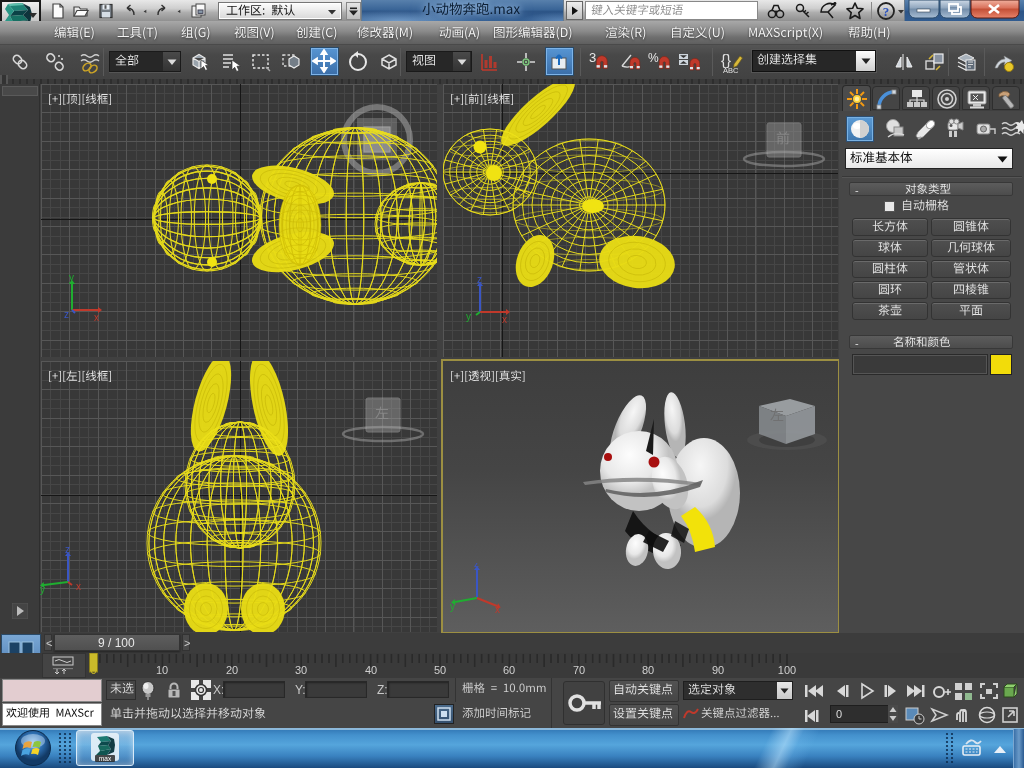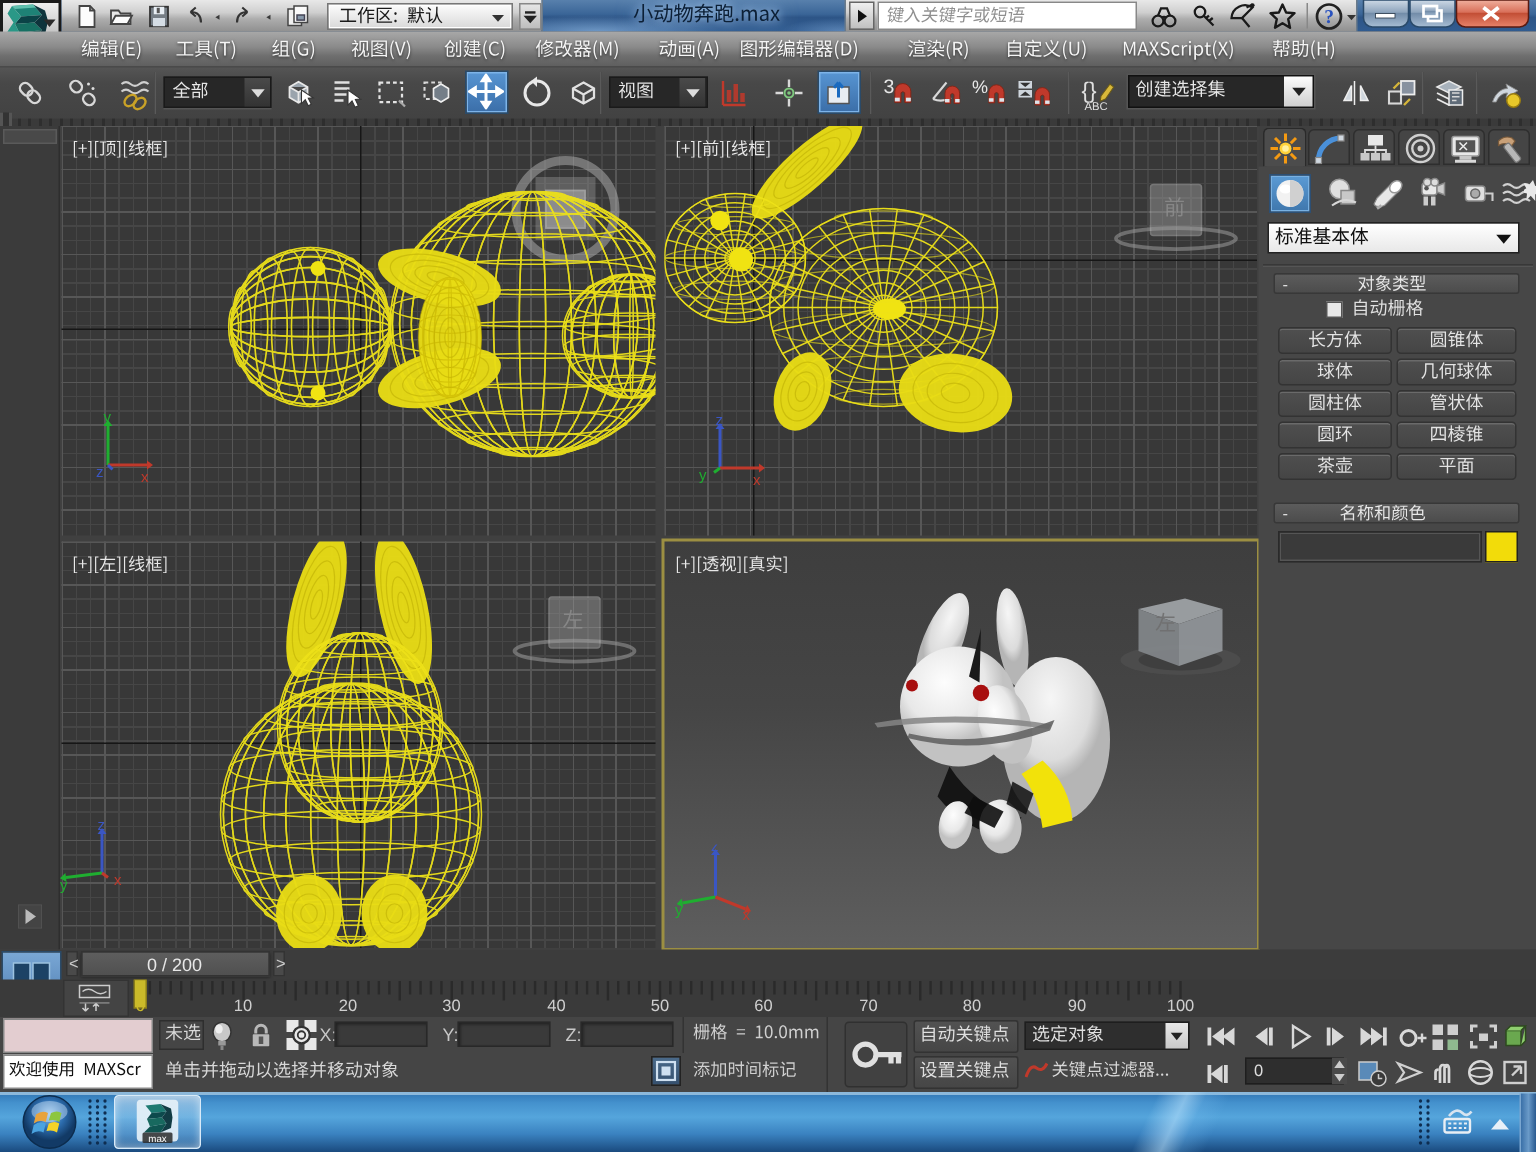--- a/index.html
+++ b/index.html
@@ -1382,21 +1382,21 @@
       <g fill="#1c4265" stroke="#9cc2e0">
         <rect x="1" y="1" width="11" height="12"></rect>
         <rect x="14" y="1" width="11" height="12"></rect>
         <rect x="1" y="15" width="11" height="12"></rect>
         <rect x="14" y="15" width="11" height="12"></rect>
       </g>
     </svg>
     <div class="" style="position:absolute;left:44px;top:634px;width:8px;height:17px;background:#4a4a4a;border:1px solid #333"></div>
     <div style="position:absolute;left:46px;top:637px;font-size:11px;color:#ccc;font-family:'Liberation Sans',sans-serif;white-space:pre;">&lt;</div>
     <div class="" style="position:absolute;left:54px;top:634px;width:126px;height:17px;background:linear-gradient(#5e5e5e,#505050);border:1px solid #333;box-shadow:0 1px 2px #222"></div>
-    <div style="position:absolute;left:98px;top:636px;font-size:12px;color:#e8e8e8;font-family:'Liberation Sans',sans-serif;white-space:pre;">0 / 200</div>
+    <div style="position:absolute;left:98px;top:636px;font-size:12px;color:#e8e8e8;font-family:'Liberation Sans',sans-serif;white-space:pre;">9 / 100</div>
     <div class="" style="position:absolute;left:182px;top:634px;width:8px;height:17px;background:#4a4a4a;border:1px solid #333"></div>
     <div style="position:absolute;left:184px;top:637px;font-size:11px;color:#ccc;font-family:'Liberation Sans',sans-serif;white-space:pre;">&gt;</div>
     <div class="" style="position:absolute;left:0;top:653px;width:1024px;height:25px;background:#3a3a3a"></div>
     <div class="" style="position:absolute;left:42px;top:653px;width:44px;height:25px;background:#444;border:1px solid #333"></div>
     <svg class="abs" style="left:52px;top:656px" width="24" height="20">
       <rect x="1" y="1" width="20" height="8" fill="none" stroke="#ccc"></rect>
       <path d="M3 5 q4-3 8 0 t8 0" stroke="#ccc" fill="none"></path>
       <path d="M5 13 l0 5 M5 18 l-2-2 M5 18 l2-2 M12 18 l0-5 M12 13 l-2 2 M12 13 l2 2" stroke="#ccc" fill="none"></path>
       <rect x="1" y="12" width="20" height="1.2" fill="#ccc" opacity=".4"></rect>
     </svg>

